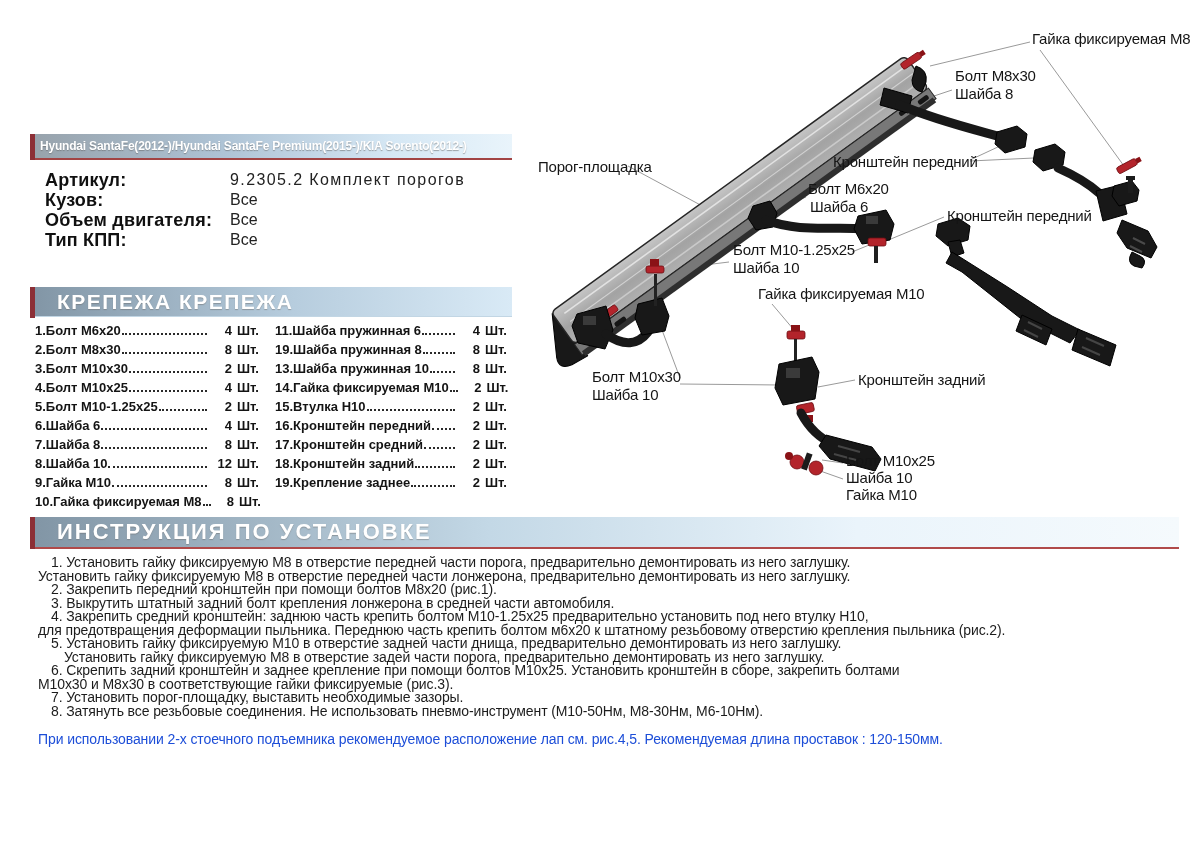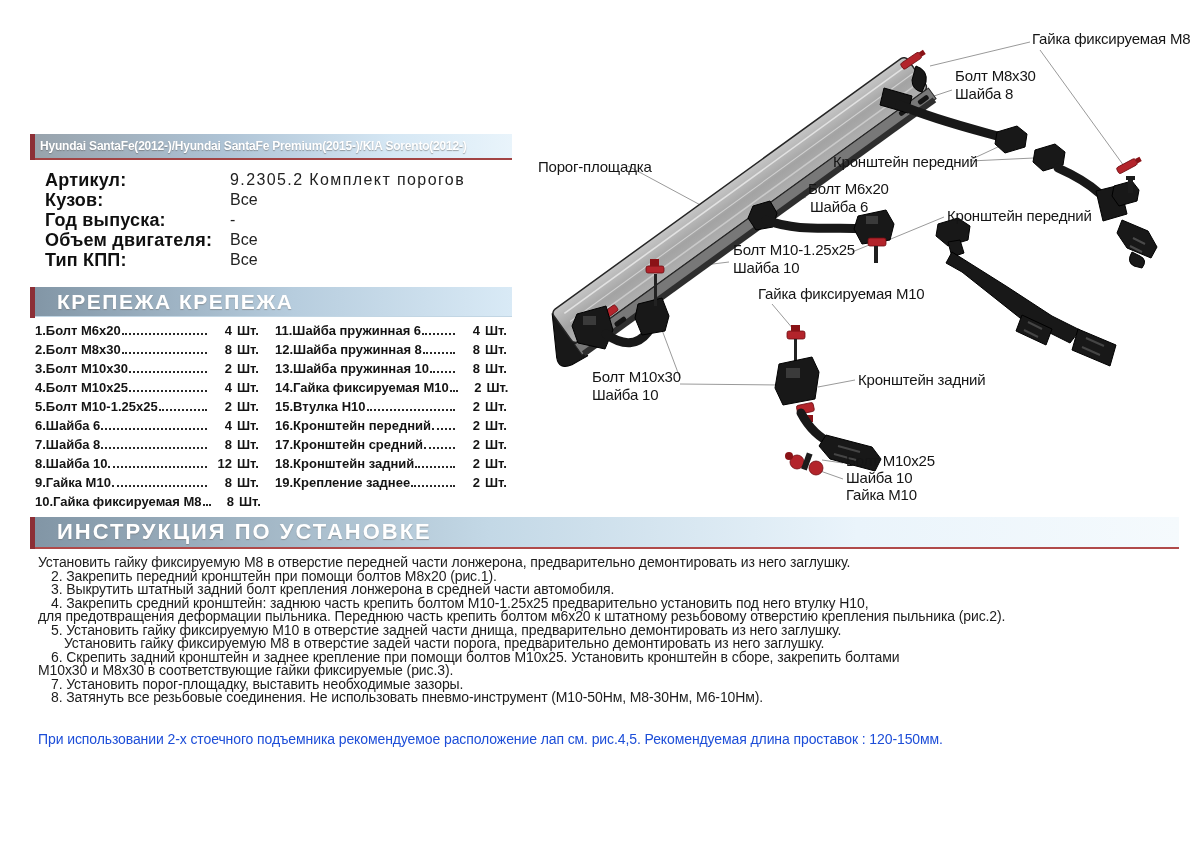--- a/index.html
+++ b/index.html
@@ -74,24 +74,20 @@
   <div class="product">
     <div class="prow">
       <span class="plabel">Артикул:</span>
       <span class="pvalue wide">9.2305.2 Комплект порогов</span>
     </div>
     <div class="prow">
       <span class="plabel">Кузов:</span>
       <span class="pvalue">Все</span>
     </div>
     <div class="prow">
-      <span class="plabel">Год выпуска:</span>
-      <span class="pvalue">-</span>
-    </div>
-    <div class="prow">
       <span class="plabel">Объем двигателя:</span>
       <span class="pvalue">Все</span>
     </div>
     <div class="prow">
       <span class="plabel">Тип КПП:</span>
       <span class="pvalue">Все</span>
     </div>
   </div>
 
   <div class="bar hw-bar">
@@ -163,21 +159,21 @@
   </div>
 
   <div class="hwcol c2">
     <div class="hwrow">
         <span class="hwname">11.Шайба пружинная 6</span>
         <span class="dots"></span>
         <span class="qty">4</span>
         <span class="unit">Шт.</span>
       </div>
     <div class="hwrow">
-        <span class="hwname">12.Шайба пружинная 8</span>
+        <span class="hwname">19.Шайба пружинная 8</span>
         <span class="dots"></span>
         <span class="qty">8</span>
         <span class="unit">Шт.</span>
       </div>
     <div class="hwrow">
         <span class="hwname">13.Шайба пружинная 10</span>
         <span class="dots"></span>
         <span class="qty">8</span>
         <span class="unit">Шт.</span>
       </div>
@@ -364,20 +360,21 @@
       <text x="846" y="500">Гайка М10</text>
     </g>
   </svg>
 
   <div class="bar instr-bar">
     <span class="accent"></span>
     <span class="bar-title">ИНСТРУКЦИЯ ПО УСТАНОВКЕ</span>
   </div>
 
   <div class="instr">
+    <div class="ln ind-s">1. Установить гайку фиксируемую М8 в отверстие передней части порога, предварительно демонтировать  из него заглушку.</div>
     <div class="ln">Установить гайку фиксируемую М8 в отверстие передней части лонжерона, предварительно демонтировать из него заглушку.</div>
     <div class="ln ind-s">2. Закрепить передний кронштейн при помощи болтов М8х20 (рис.1).</div>
     <div class="ln ind-s">3. Выкрутить штатный задний болт крепления лонжерона в средней части автомобиля.</div>
     <div class="ln ind-s">4. Закрепить средний кронштейн: заднюю часть крепить болтом М10-1.25х25 предварительно установить под него втулку Н10,</div>
     <div class="ln">для предотвращения деформации пыльника. Переднюю часть крепить болтом м6х20 к штатному резьбовому отверстию крепления пыльника (рис.2).</div>
     <div class="ln ind-s">5. Установить гайку фиксируемую М10 в отверстие задней части днища, предварительно демонтировать из него заглушку.</div>
     <div class="ln ind-l">Установить гайку фиксируемую М8 в отверстие задей части порога, предварительно демонтировать из него заглушку.</div>
     <div class="ln ind-s">6. Скрепить задний кронштейн и заднее крепление при помощи болтов М10х25. Установить кронштейн в сборе, закрепить болтами</div>
     <div class="ln">М10х30 и М8х30 в соответствующие гайки фиксируемые (рис.3).</div>
     <div class="ln ind-s">7. Установить порог-площадку, выставить необходимые зазоры.</div>

